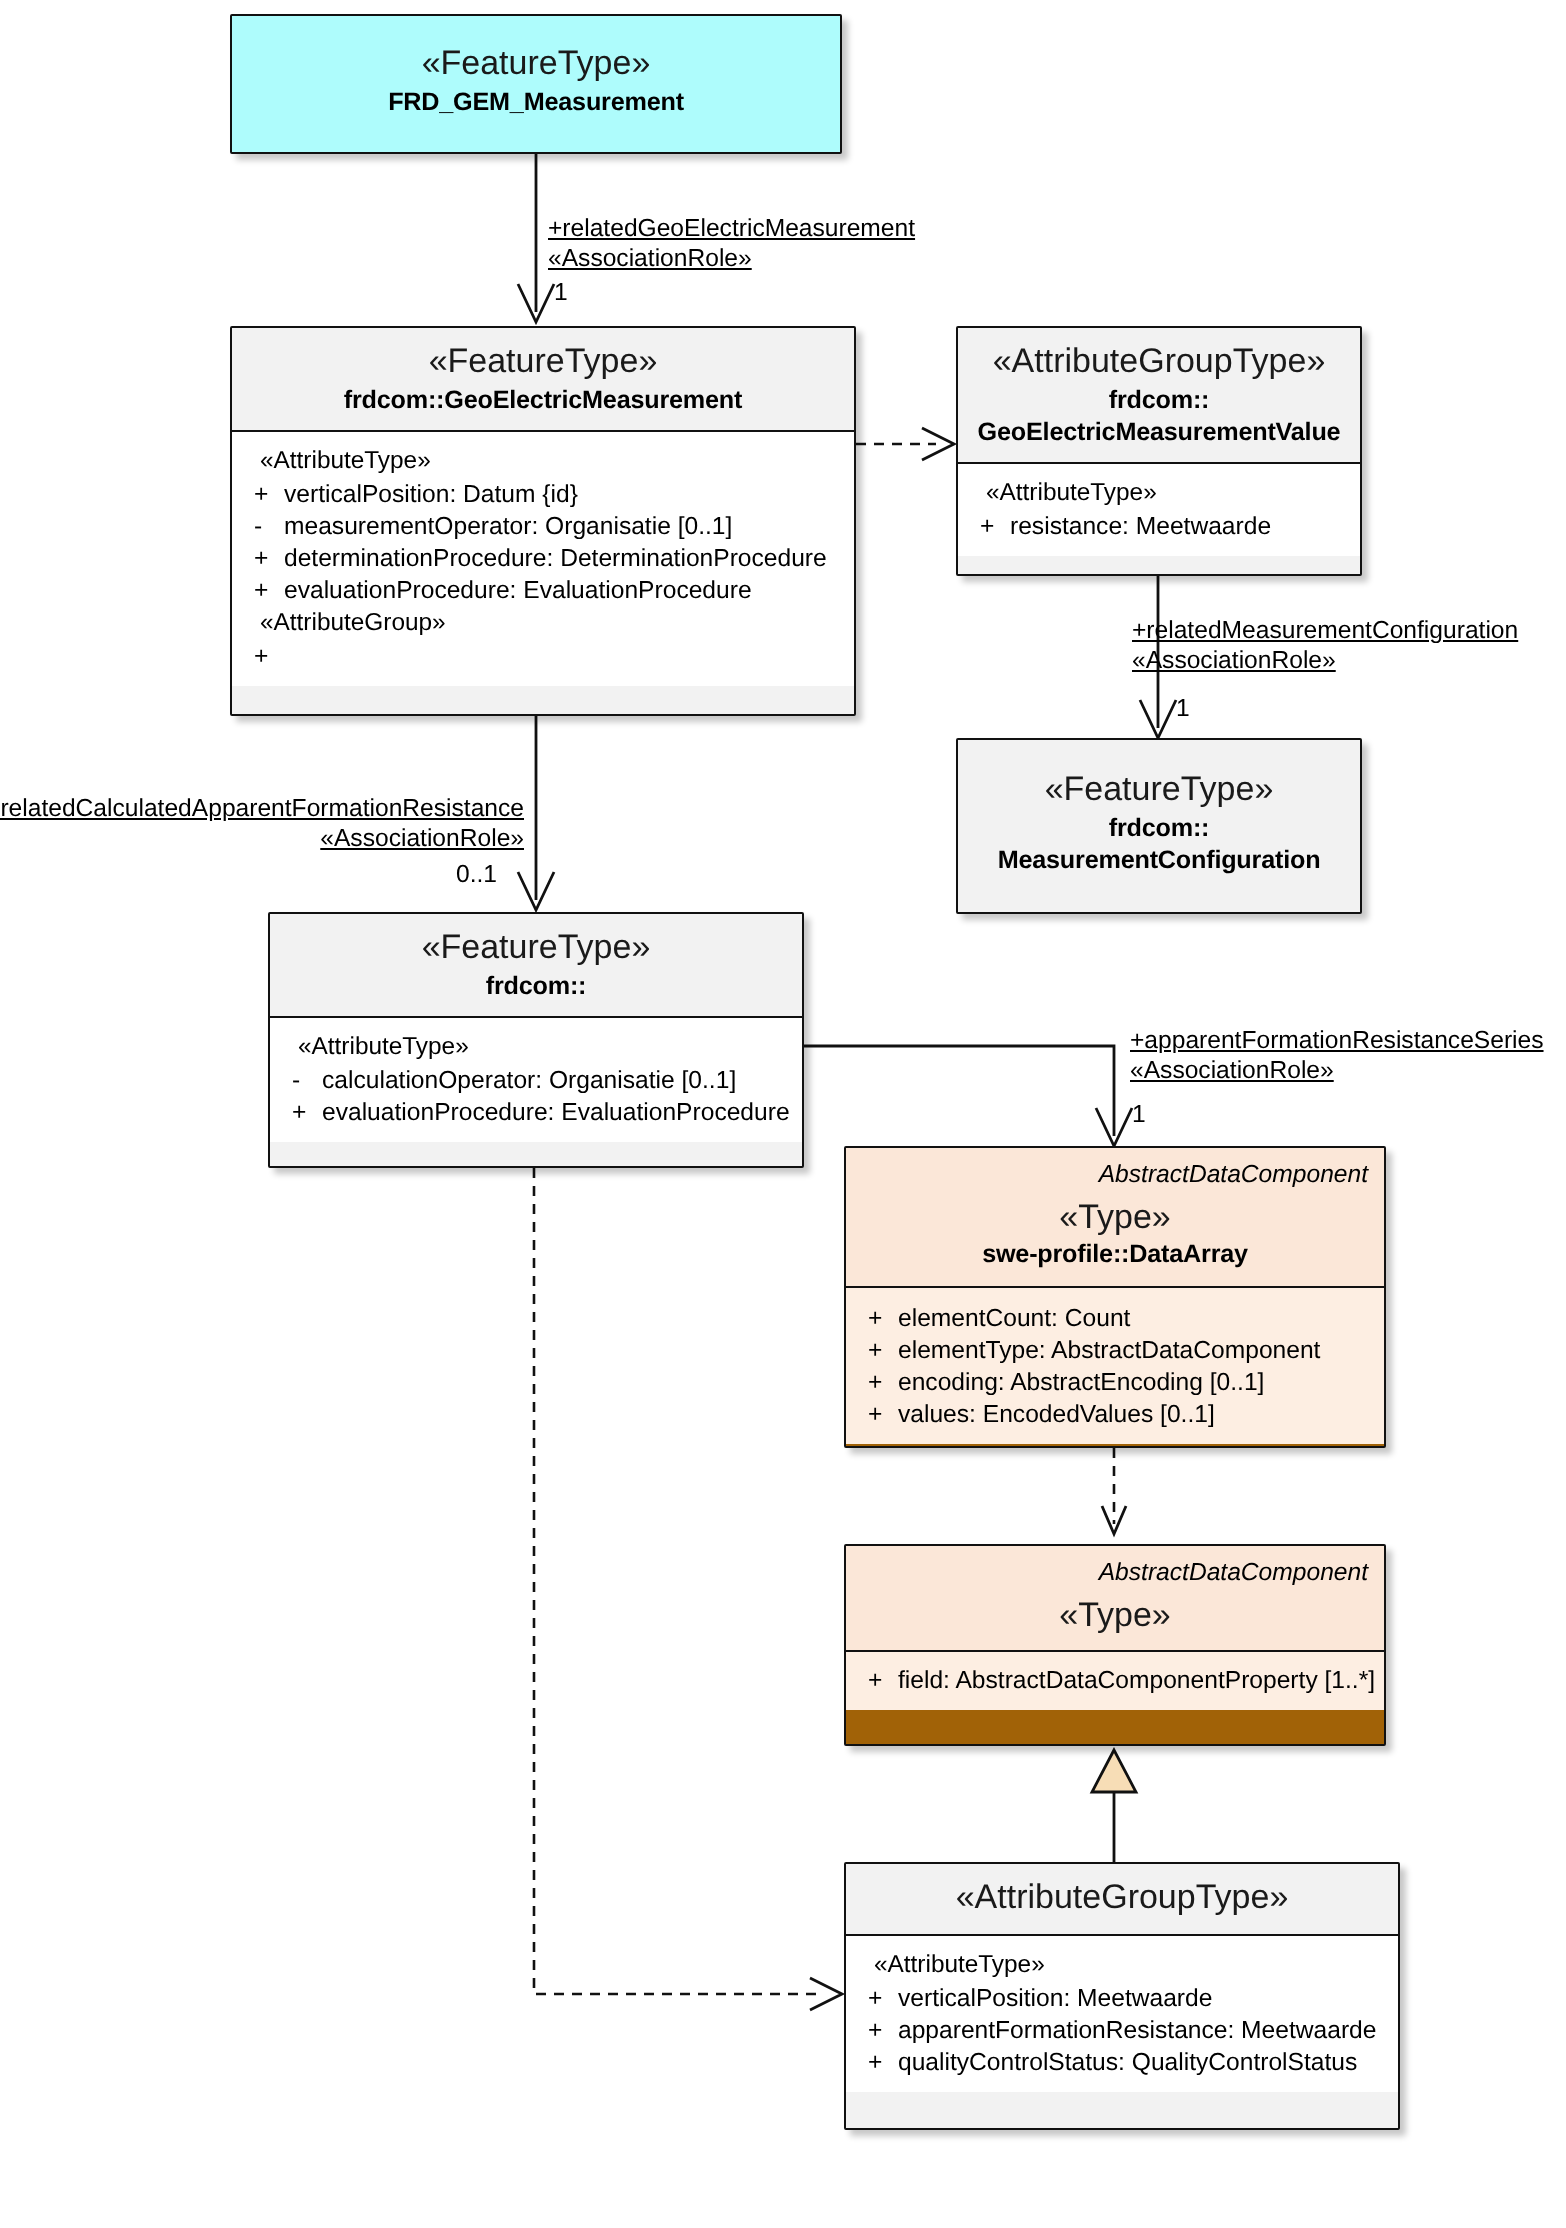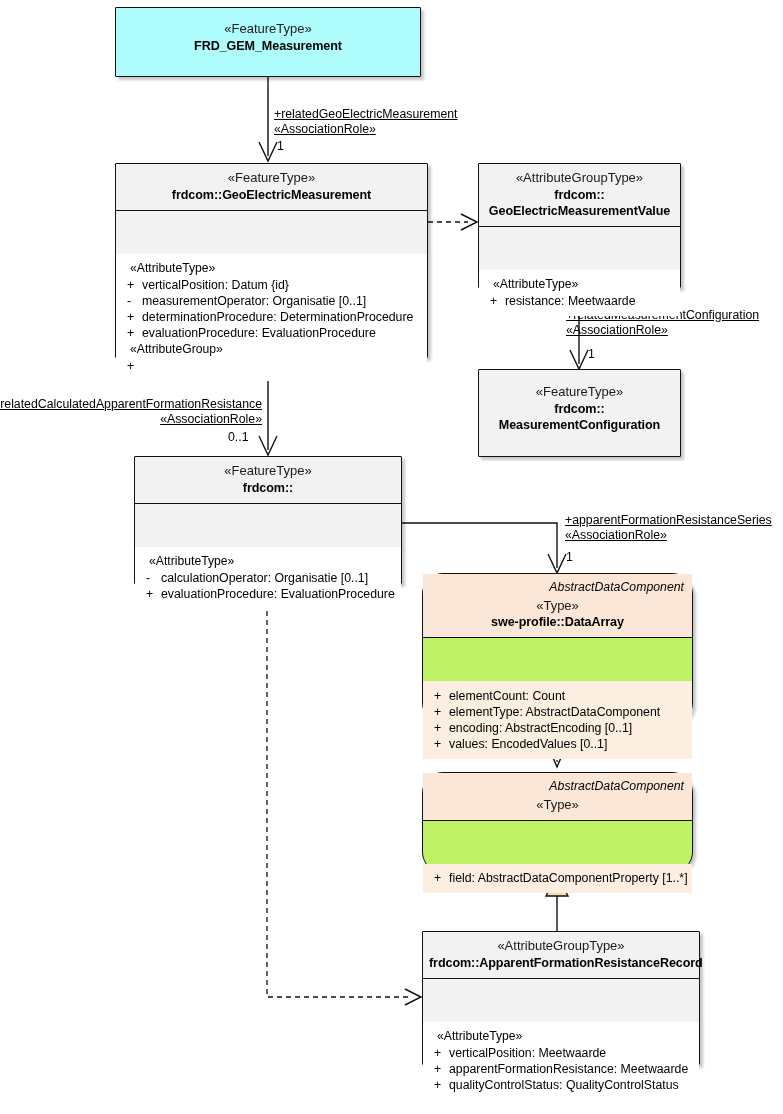--- a/index.html
+++ b/index.html
@@ -21,21 +21,21 @@
     border-radius:1px;
   }
   .uml-head{
     box-sizing:border-box;
     padding:6px 6px 7px 6px;
     text-align:center;
     line-height:1.28;
   }
   .uml-head.divided{border-bottom:1.6px solid #111111;}
   .stereo{
-    font-size:13px;
+    font-size:17px;
     color:#1a1a1a;
     display:block;
     white-space:nowrap;
   }
   .cname{
     font-size:12.6px;
     font-weight:bold;
     display:block;
     white-space:nowrap;
     letter-spacing:-0.1px;
@@ -45,41 +45,40 @@
     font-style:italic;
     text-align:right;
     display:block;
     padding:0 2px 2px 0;
     white-space:nowrap;
   }
   .uml-body{
     box-sizing:border-box;
     padding:6px 4px 7px 4px;
     overflow:hidden;
-    margin-top:43px;
   }
   .grp{
     font-size:12.2px;
     padding:1px 0 2px 10px;
     white-space:nowrap;
   }
   .attr{
     font-size:12.3px;
     white-space:nowrap;
     padding:1px 0 1px 0;
     display:flex;
   }
   .attr .vis{width:22px;flex:0 0 22px;text-align:left;padding-left:7px;box-sizing:border-box;}
   .attr .txt{flex:1 1 auto;overflow:hidden;}
 
   
   .fill-cyan{background:#aefcfc;}
   .fill-peach .uml-head{background:#fbe7d8;}
   .fill-peach .uml-body{background:#fdeee2;}
-  .fill-peach{background:#bef264;border-radius:21px;}
+  .fill-peach{background:#a16207;}
   .fill-gray .uml-head{background:#f2f2f2;}
   .fill-gray .uml-body{background:#ffffff;}
   .fill-gray{background:#f2f2f2;}
 
   
   .conn-label{
     position:absolute;
     font-size:12.3px;
     line-height:15px;
     white-space:nowrap;
@@ -288,21 +287,20 @@
       <div class="attr">
         <span class="vis">+</span>
         <span class="txt">field: AbstractDataComponentProperty [1..*]</span>
       </div>
     </div>
   </div>
 
   <div class="uml-box fill-gray" style="left:422px;top:931px;width:278px;height:134px;">
     <div class="uml-head divided">
       <span class="stereo">«AttributeGroupType»</span>
-      <span class="cname">frdcom::ApparentFormationResistanceRecord</span>
     </div>
     <div class="uml-body">
       <div class="grp">«AttributeType»</div>
       <div class="attr">
         <span class="vis">+</span>
         <span class="txt">verticalPosition: Meetwaarde</span>
       </div>
       <div class="attr">
         <span class="vis">+</span>
         <span class="txt">apparentFormationResistance: Meetwaarde</span>

